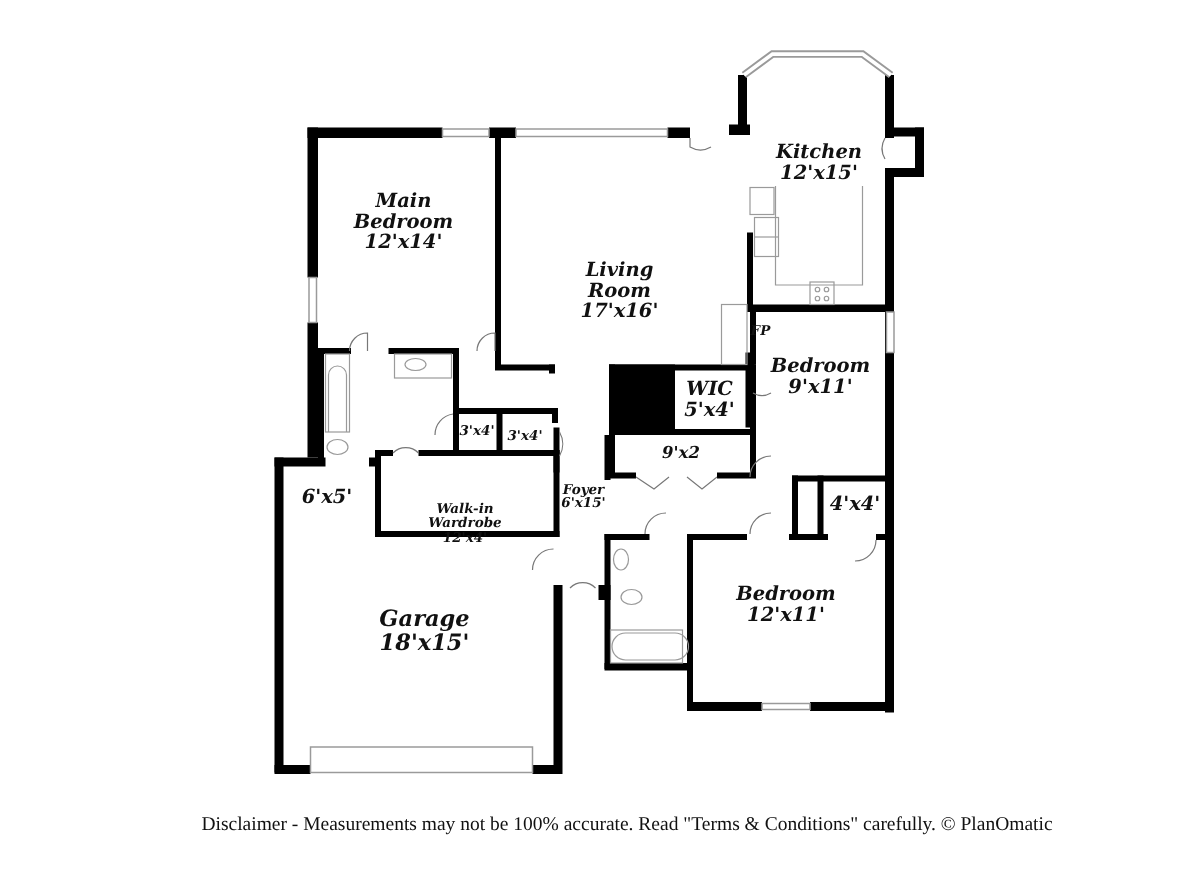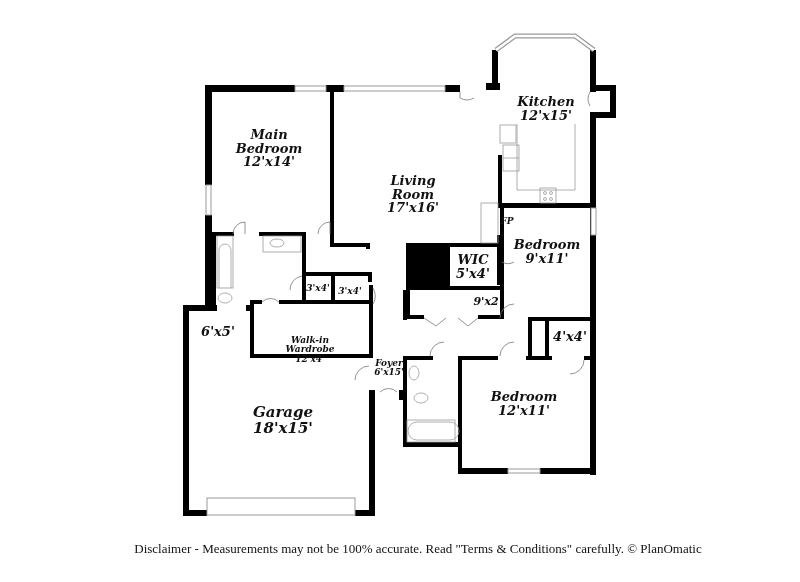--- a/index.html
+++ b/index.html
@@ -1,21 +1,21 @@
 <!DOCTYPE html>
 <html><head>
 <meta charset="utf-8">
 <style>
   html, body { margin: 0; padding: 0; background: #ffffff; }
   body { width: 800px; height: 582px; position: relative; overflow: hidden; font-family: "DejaVu Serif", "Liberation Serif", serif; }
   #plan { position: absolute; left: 0; top: 0; width: 800px; height: 582px; }
   .label { position: absolute; text-align: center; color: #111; font-weight: bold; line-height: 1.05; transform: translateX(-50%); white-space: nowrap; font-style: italic; }
   .lg { font-size: 15px; }
   .md { font-size: 13px; }
-  .sm { font-size: 11px; margin-left: 32px; }
+  .sm { font-size: 11px; }
   .xs { font-size: 9px; }
   .disclaimer { position: absolute; left: 18px; width: 800px; top: 541px; text-align: center; font-family: "Liberation Serif", serif; font-size: 13px; color: #111; }
 </style>
 </head>
 <body>
 
 <svg id="plan" viewBox="0 0 800 582" xmlns="http://www.w3.org/2000/svg">
   <g fill="#000" stroke="none">
 
     <rect x="205" y="85" width="90" height="7"></rect>
@@ -197,21 +197,21 @@
 <div class="label xs" style="left:350px; top:287px;">
   <div>3'x4'</div>
 </div>
 
 <div class="label xs" style="left:310px; top:317px;margin-top:19px;">
   <div>Walk-in</div>
   <div>Wardrobe</div>
   <div>12'x4'</div>
 </div>
 
-<div class="label xs" style="left:389px; top:323px;margin-top:36px;">
+<div class="label xs" style="left:389px; top:323px;">
   <div>Foyer</div>
   <div>6'x15'</div>
 </div>
 
 <div class="label md" style="left:218px; top:325px;">
   <div>6'x5'</div>
 </div>
 
 <div class="label lg" style="left:283px; top:405px;text-align:center;">
   <div>Garage</div>

